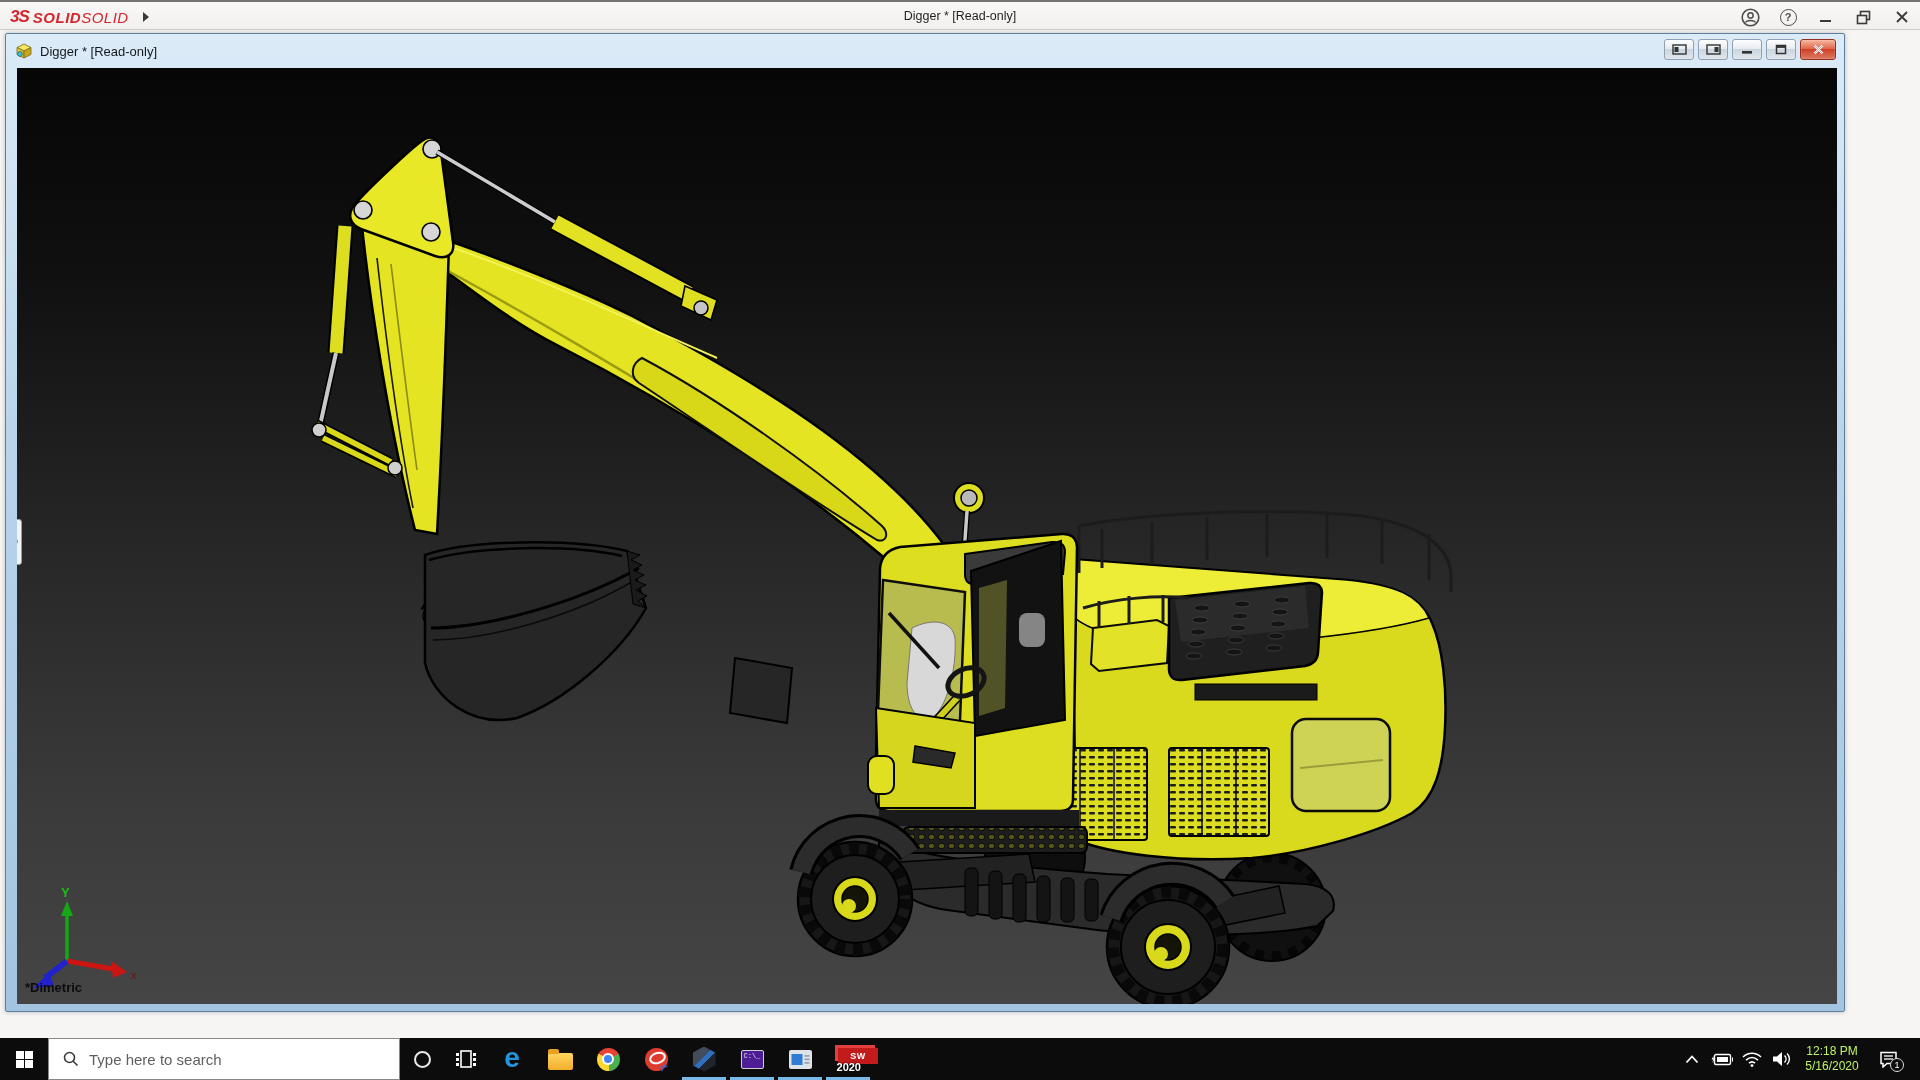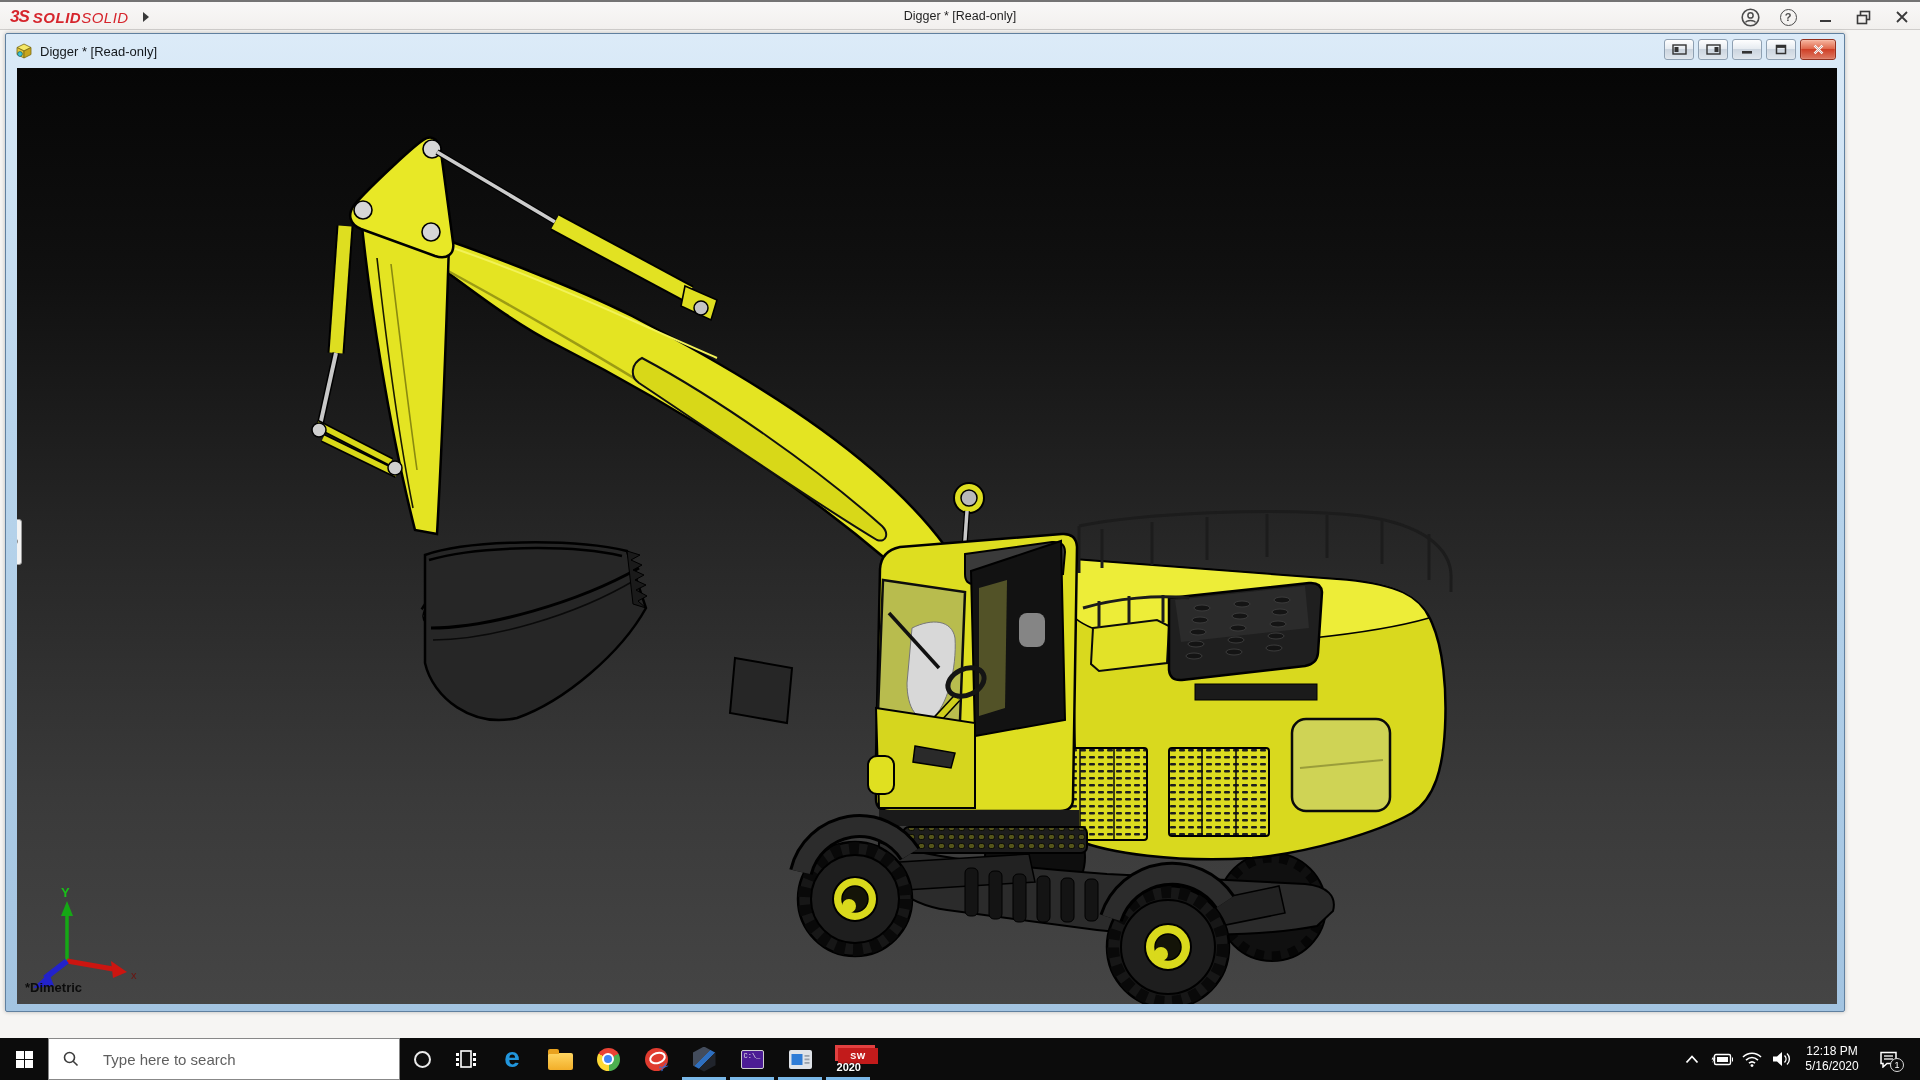--- a/index.html
+++ b/index.html
@@ -45,21 +45,21 @@
     border-radius:50%; background:#8d8d8d; }
   .view-label{ position:absolute; left:8px; top:912px; font-size:13px; font-weight:bold; color:#0c0c0c; }
   .triad{ position:absolute; left:8px; top:815px; }
 
   
   .taskbar{ position:absolute; left:0; bottom:0; width:1920px; height:42px; background:#0c0c0c;
     display:flex; align-items:stretch; }
   .tb-btn{ width:48px; display:flex; align-items:center; justify-content:center; position:relative; }
   .tb-btn.narrow{ width:44px; }
   .start-btn{ width:48px; }
-  .search-box{ width:352px; background:#fff; display:flex; align-items:center; gap:24px;
+  .search-box{ width:352px; background:#fff; display:flex; align-items:center; gap:10px;
     padding-left:14px; border:1px solid #888; }
   .search-box input{ border:none; outline:none; font-size:15px; color:#444; width:270px;
     font-family:"Liberation Sans",sans-serif; background:transparent; }
   .search-box input::placeholder{ color:#5f5f5f; }
   .cortana-ring{ width:17px; height:17px; border:2px solid #eaeaea; border-radius:50%; }
   .edge-e{ color:#2196dd; font-size:28px; font-weight:bold; line-height:1; margin-top:-3px; }
   .folder{ position:relative; width:25px; height:17px; border-radius:2px;
     background:linear-gradient(#ffd661,#f2ae29); margin-top:4px; }
   .folder::before{ content:""; position:absolute; top:-4px; left:0; width:11px; height:5px;
     background:#e8a21f; border-radius:2px 2px 0 0; }
@@ -78,21 +78,21 @@
     font-family:"Liberation Mono",monospace; font-size:7px; color:#e4e4e4; padding:1px 0 0 2px; }
   .sw-wrap{ position:relative; width:26px; height:28px; }
   .sw-cube{ position:absolute; left:3px; top:3px; width:40px; height:16px; background:#c21b1b;
     box-shadow:-3px -3px 0 #e24040; display:flex; align-items:center; justify-content:center;
     color:#fff; font-weight:bold; font-size:9px; letter-spacing:.5px; }
   .sw-year{ position:absolute; right:0; bottom:0; font-size:11px; font-weight:bold; color:#fff;
     text-shadow:0 0 2px #000; }
   .open-bar{ position:absolute; left:2px; right:2px; bottom:0; height:3px; background:#7ab8e8; }
   .tb-tray{ margin-left:auto; display:flex; align-items:center; gap:4px; padding-right:4px; }
   .tray-btn{ width:26px; height:42px; display:flex; align-items:center; justify-content:center; }
-  .clock{ width:66px; text-align:center; color:#ffffff; font-size:12px; line-height:15px; padding:0 2px; }
+  .clock{ width:66px; text-align:center; color:#bef264; font-size:12px; line-height:15px; padding:0 2px; }
   .notif{ position:relative; width:38px; height:42px; display:flex; align-items:center; justify-content:center; }
   .notif-badge{ position:absolute; right:3px; bottom:8px; width:14px; height:14px; border:1.4px solid #ddd;
     border-radius:50%; background:#0c0c0c; color:#fff; font-size:9px; display:flex;
     align-items:center; justify-content:center; }
   .show-desktop{ width:5px; border-left:1px solid #3a3a3a; }
 </style>
 </head>
 <body>
 
 <div class="main-titlebar">

